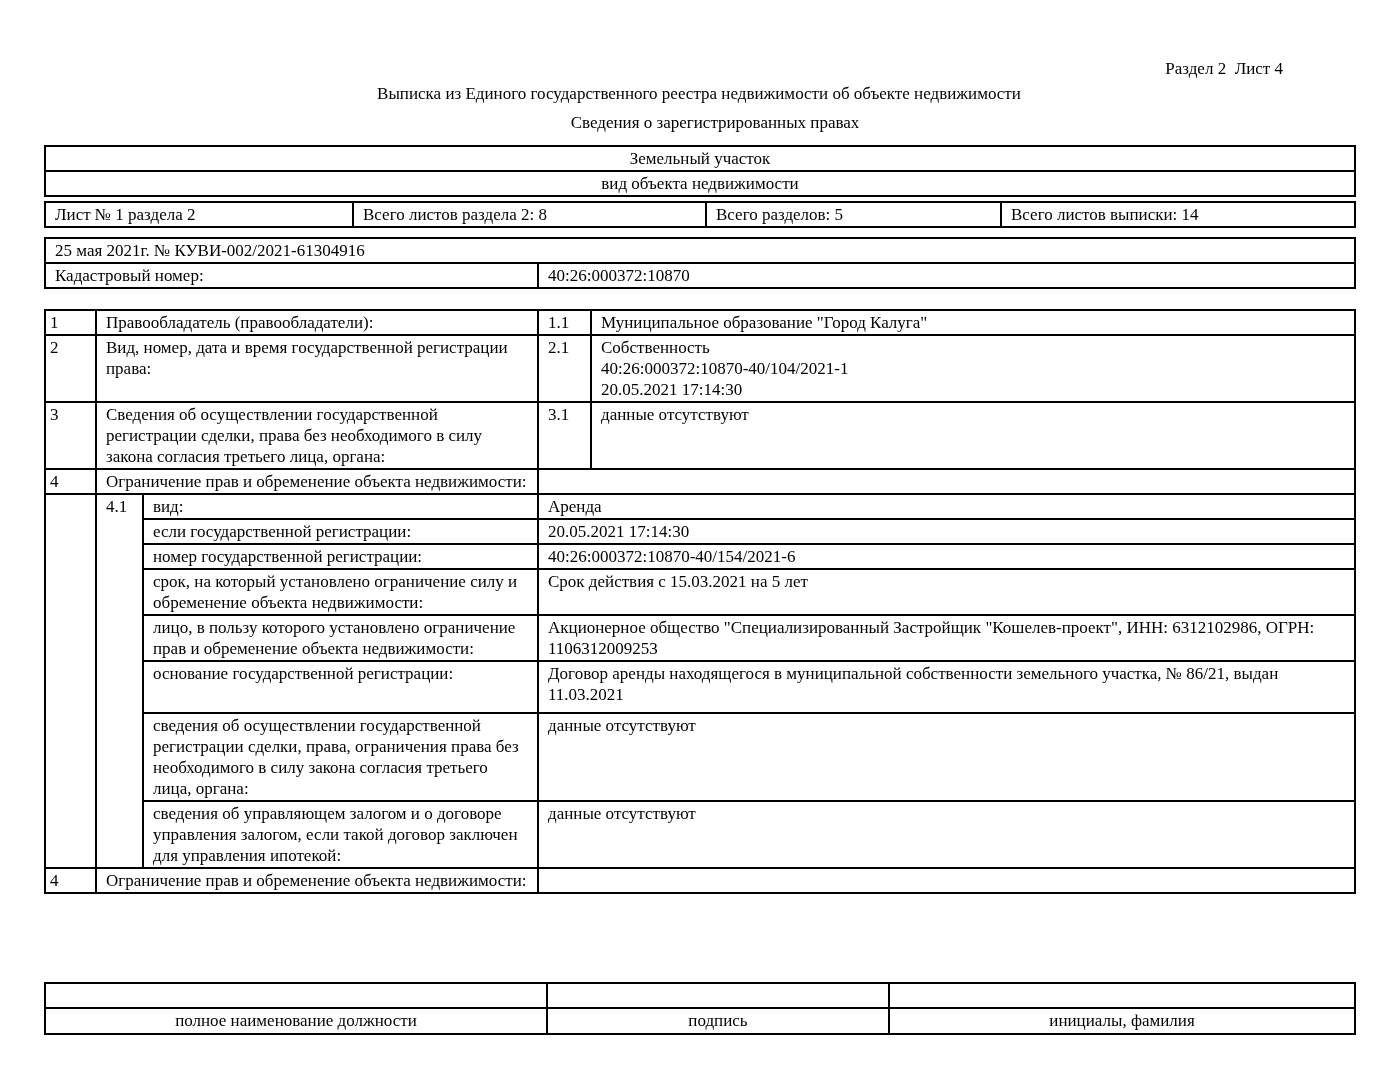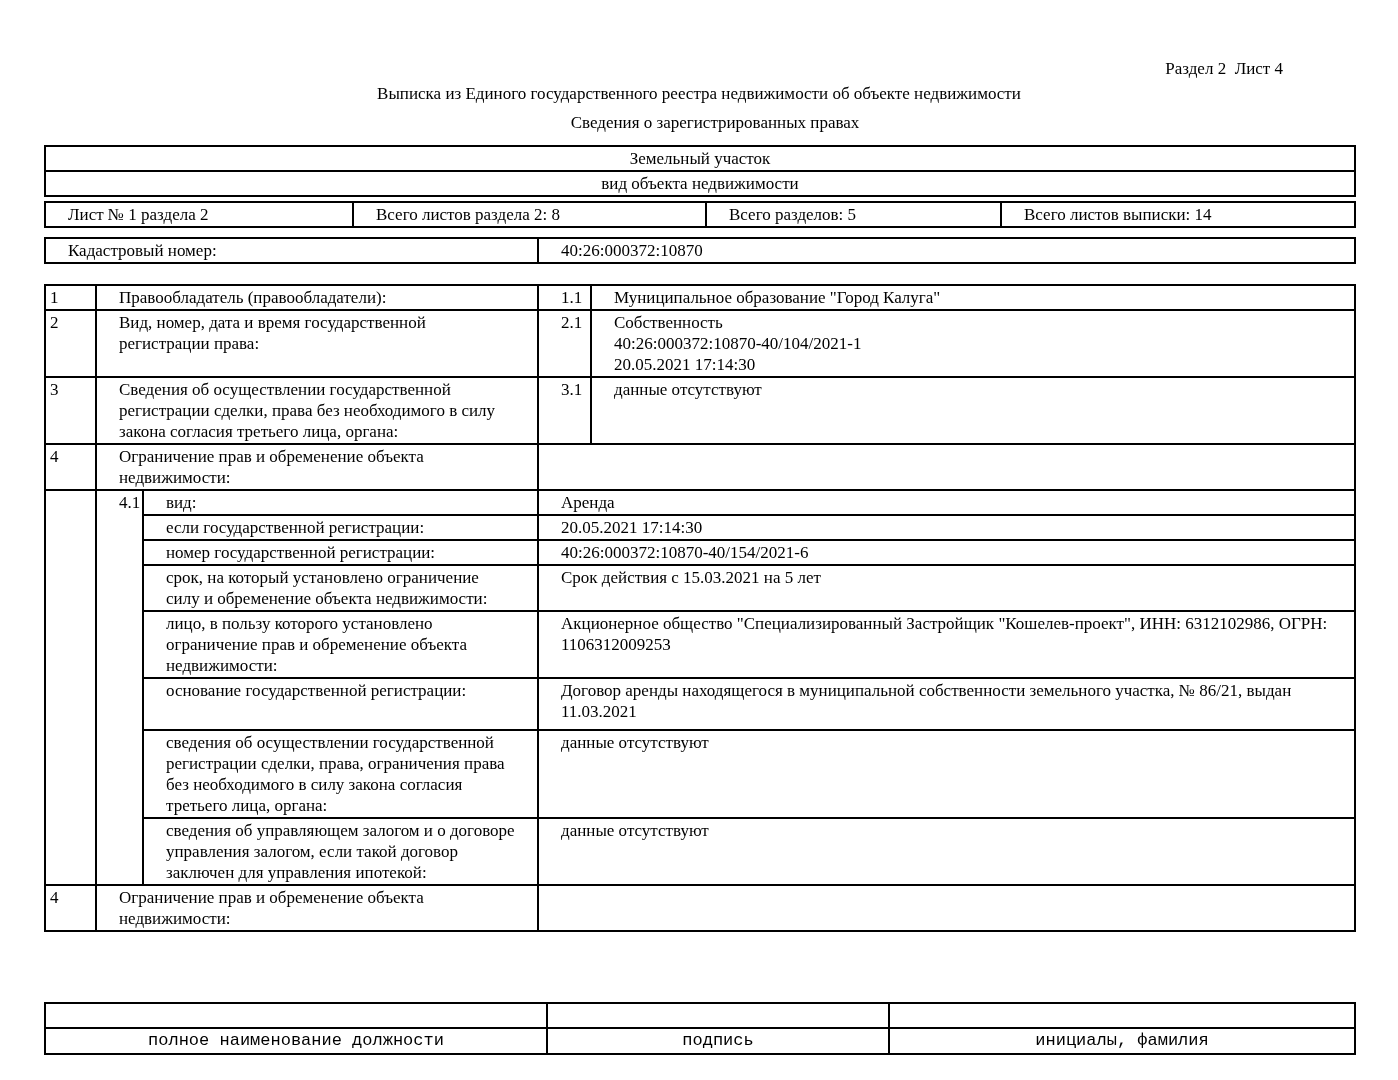--- a/index.html
+++ b/index.html
@@ -22,36 +22,36 @@
   .subtitle{ margin-top: 8px;  text-align: center; padding-left: 32px; }
 
   table {
     border-collapse: collapse;
     margin-left: 44px;
     width: 1312px;
     table-layout: fixed;
   }
   td {
     border: 2px solid #000;
-    padding: 1px 22px;
+    padding: 1px 9px;
     vertical-align: top;
     overflow: hidden;
   }
   .t-object  { margin-top: 12px; }
   .t-object td { text-align: center; height: 24px; }
   .t-sheets  { margin-top: 4px; }
   .t-sheets td { text-align: left; height: 24px; }
   .t-meta    { margin-top: 9px; }
   .t-meta td { height: 22px; }
   .t-main    { margin-top: 20px; }
   .t-main td.num { padding-left: 4px; }
   .pre { white-space: pre-line; }
   .h22 td { height: 22px; }
   .h54 { height: 52px; }
-  .t-sign { margin-top: 70px; font-family: Liberation Mono, monospace; }
+  .t-sign { margin-top: 88px; }
   .t-sign td { height: 25px; }
   .t-sign .labels td { text-align: center; height: 26px; }
 </style>
 </head>
 <body>
 
 <div class="corner">Раздел 2  Лист 4</div>
 <div class="title">Выписка из Единого государственного реестра недвижимости об объекте недвижимости</div>
 <div class="subtitle">Сведения о зарегистрированных правах</div>
 
@@ -82,20 +82,23 @@
   </tr>
 </tbody>
   </table>
 
 <table class="t-meta">
   <colgroup>
       <col style="width:493px">
       <col>
     </colgroup>
   <tbody>
+      <tr>
+    <td colspan="2">25 мая 2021г. № КУВИ-002/2021-61304916</td>
+  </tr>
   <tr>
     <td>Кадастровый номер:</td>
     <td>40:26:000372:10870</td>
   </tr>
 </tbody>
   </table>
 
 <table class="t-main">
   <colgroup>
       <col style="width:51px">

